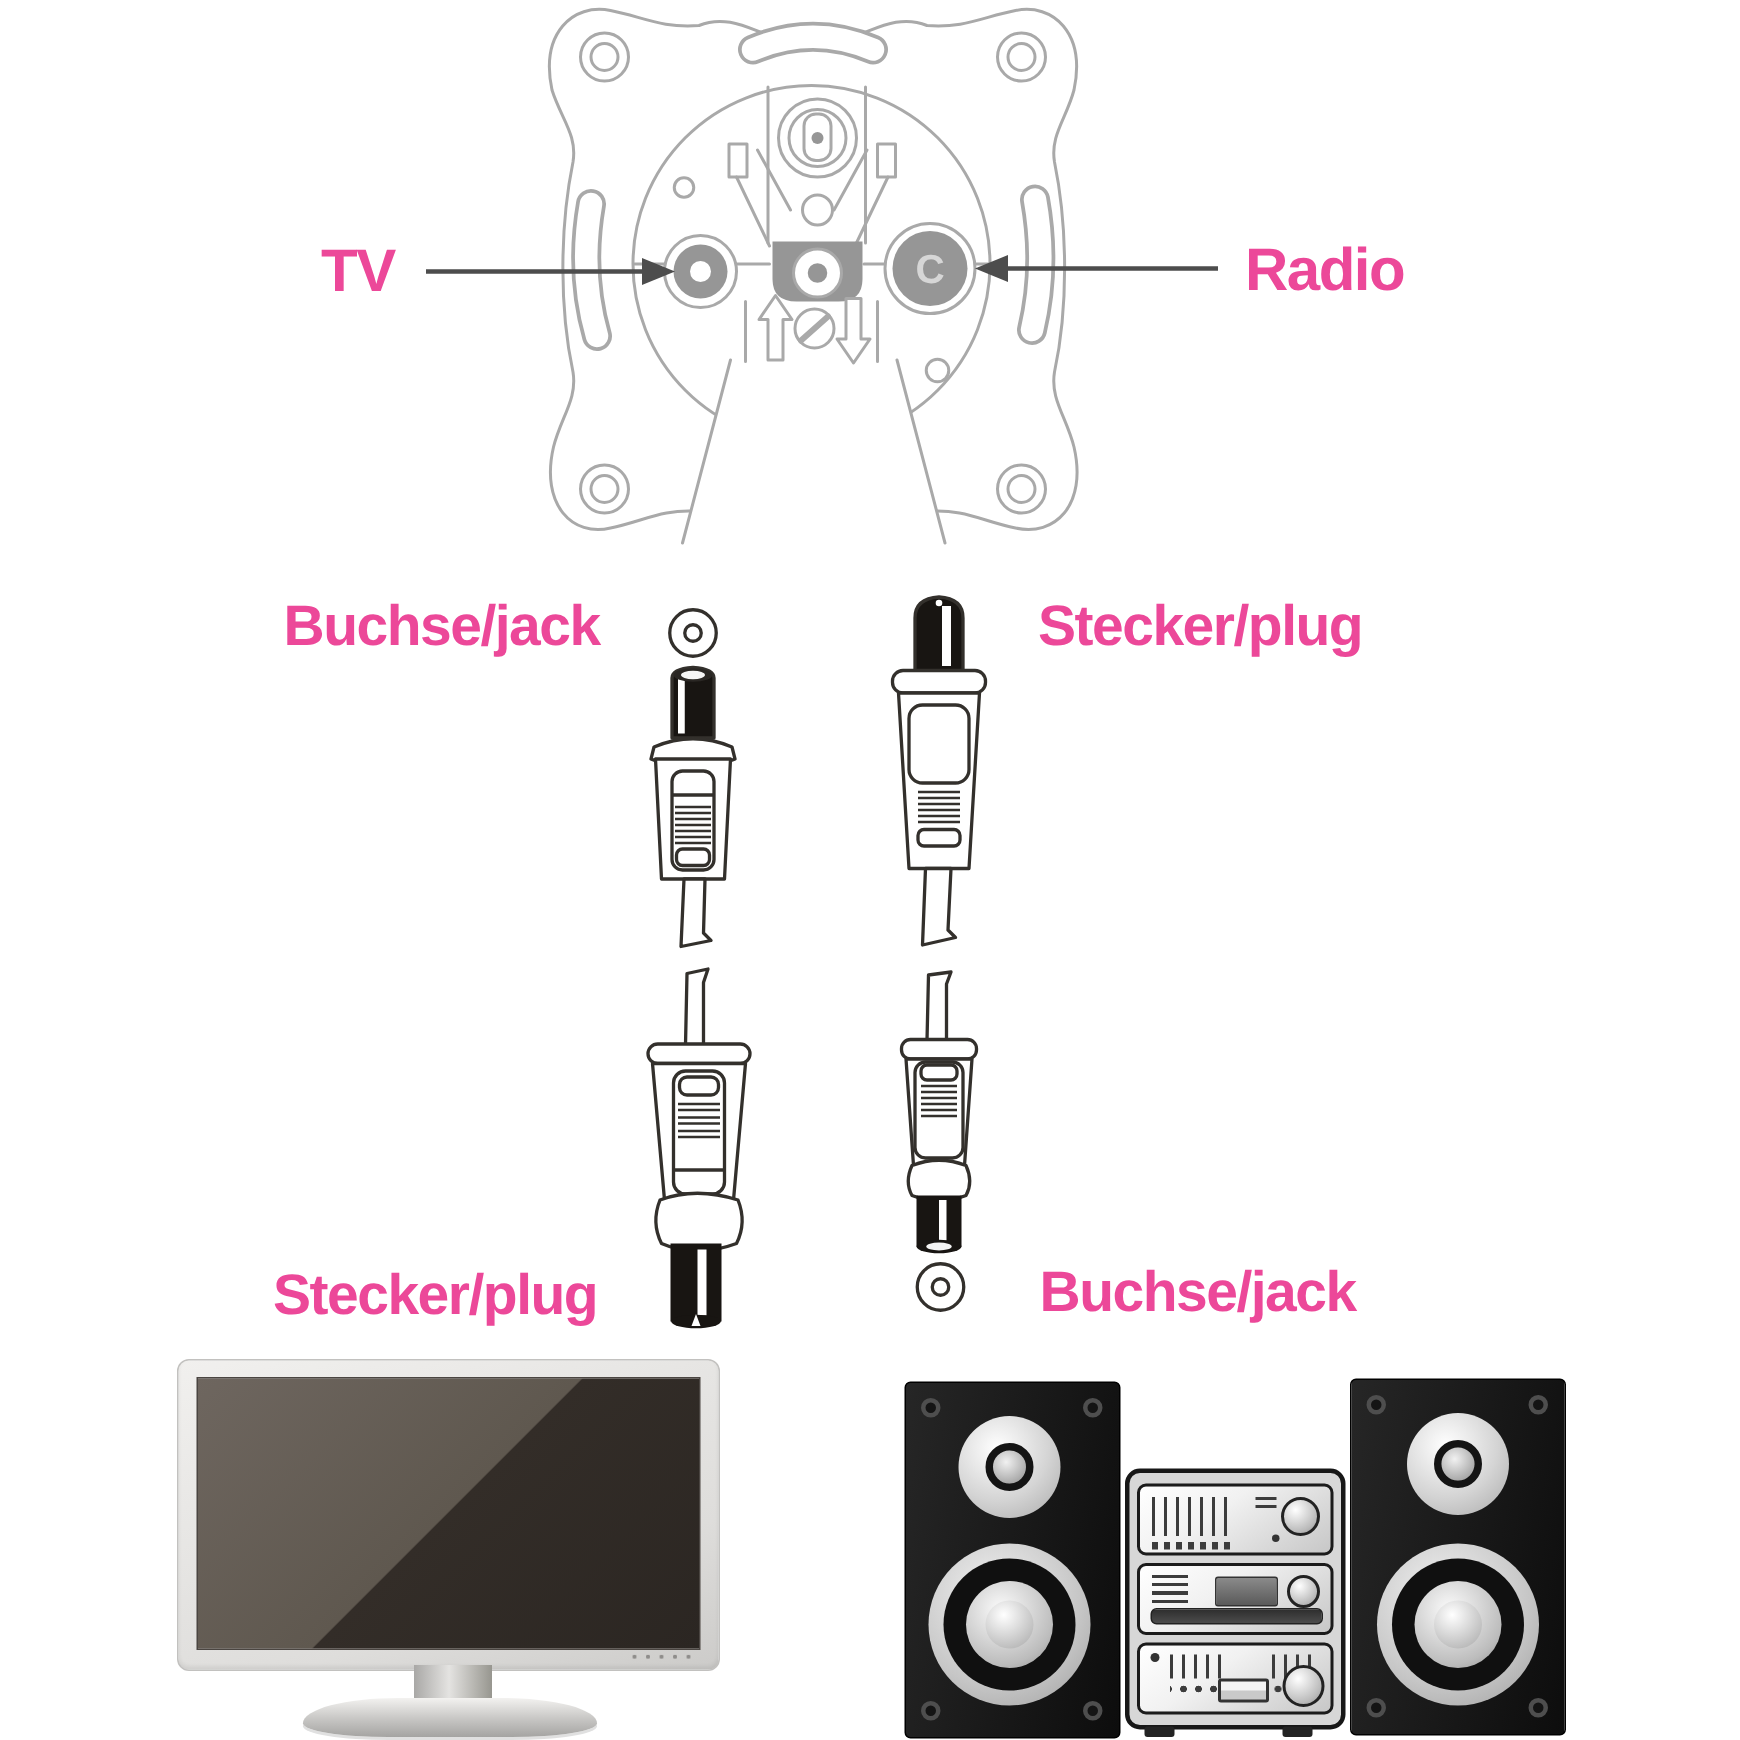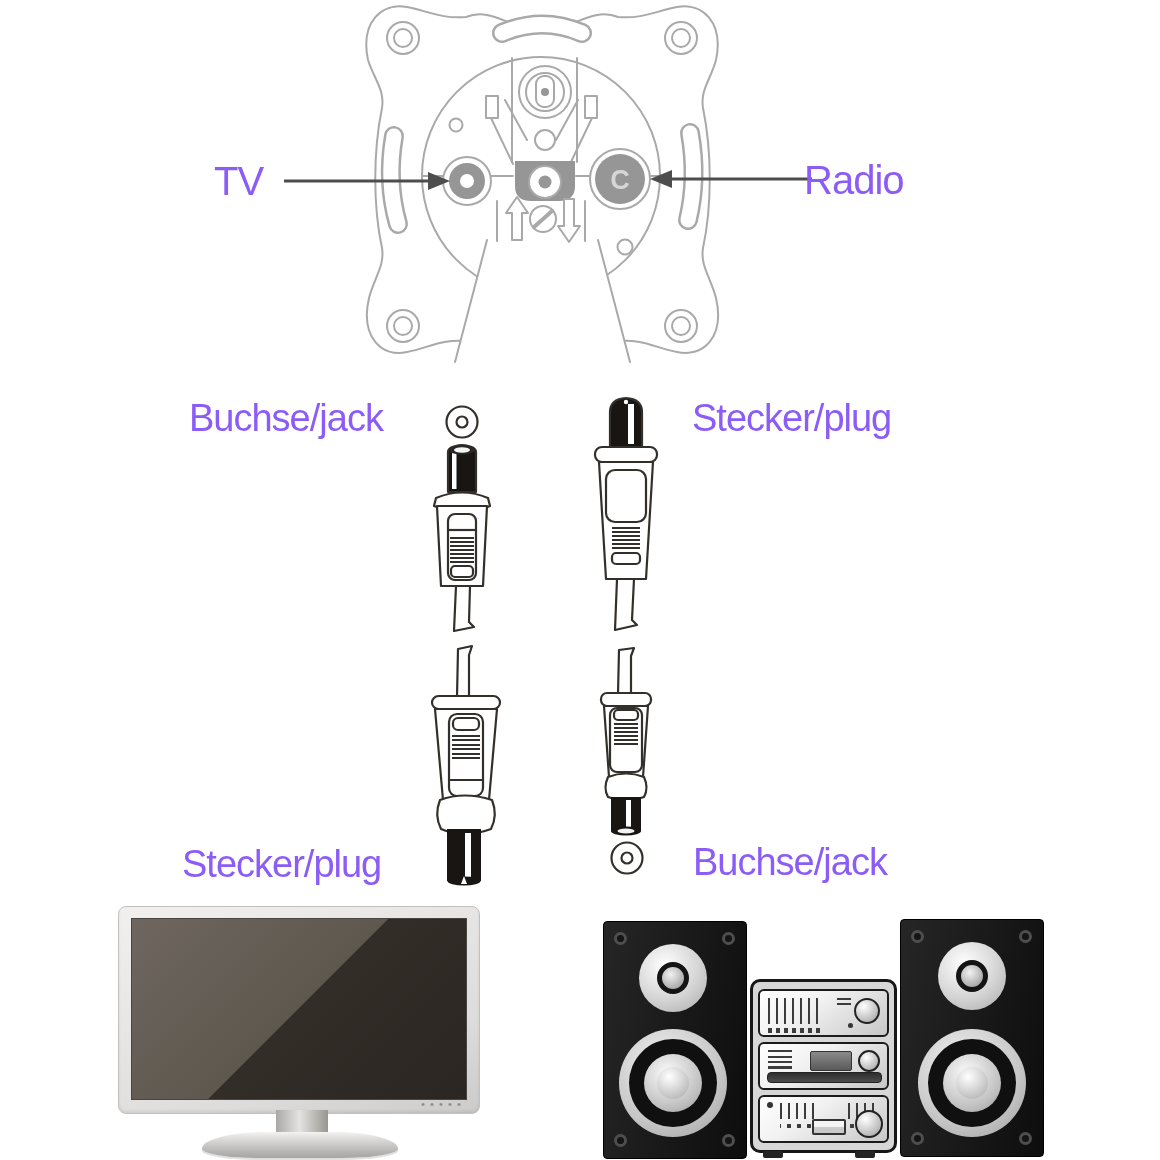--- a/index.html
+++ b/index.html
@@ -1,19 +1,19 @@
 <!DOCTYPE html>
 <html><head>
 <meta charset="utf-8">
 <style>
   html,body{margin:0;padding:0;}
   body{width:1160px;height:1160px;position:relative;background:#ffffff;overflow:hidden;
        font-family:"Liberation Sans", sans-serif;}
   .abs{position:absolute;}
-  .label{position:absolute;font-weight:normal;color:#8b5cf6;line-height:1;letter-spacing:-1px;
+  .label{position:absolute;font-weight:bold;color:#ec4899;line-height:1;letter-spacing:-1px;
          font-size:40px;white-space:nowrap;text-align:center;}
   .label.sm{font-size:38px;}
   svg{position:absolute;left:0;top:0;}
 
   
   .tv-bezel{left:118px;top:906px;width:360px;height:206px;border-radius:8px;
     background:linear-gradient(160deg,#f1f0ee,#dedddb 70%,#cccbc9);
     border:1px solid #c2c1bf;box-shadow:inset 0 -2px 3px rgba(0,0,0,.08);}
   .tv-screen{left:131px;top:918px;width:334px;height:180px;border:1px solid #4a4541;
     background:linear-gradient(135deg,#6e665f 0%,#5f584f 49.7%,#332d28 50%,#2b2622 100%);}
@@ -221,21 +221,21 @@
       <ellipse cx="626" cy="831" rx="8.5" ry="2.6" fill="#f3f3f3" stroke="none"></ellipse>
     </g>
     <g>
       <circle cx="627" cy="858" r="15.5"></circle>
         <circle cx="627" cy="858" r="5.5"></circle>
     </g>
   </g>
 </svg>
 
 <div class="label" style="left:214px;top:161px;">TV</div>
-<div class="label" style="left:804px;top:160px;">Radio</div>
+<div class="label" style="left:830px;top:160px;">Radio</div>
 <div class="label sm" style="left:189px;top:399px;">Buchse/jack</div>
 <div class="label sm" style="left:692px;top:399px;">Stecker/plug</div>
 <div class="label sm" style="left:182px;top:845px;">Stecker/plug</div>
 <div class="label sm" style="left:693px;top:843px;">Buchse/jack</div>
 
 <div>
   <div class="abs tv-bezel"></div>
   <div class="abs tv-screen"></div>
   <div class="abs tv-controls"></div>
   <div class="abs tv-neck"></div>

